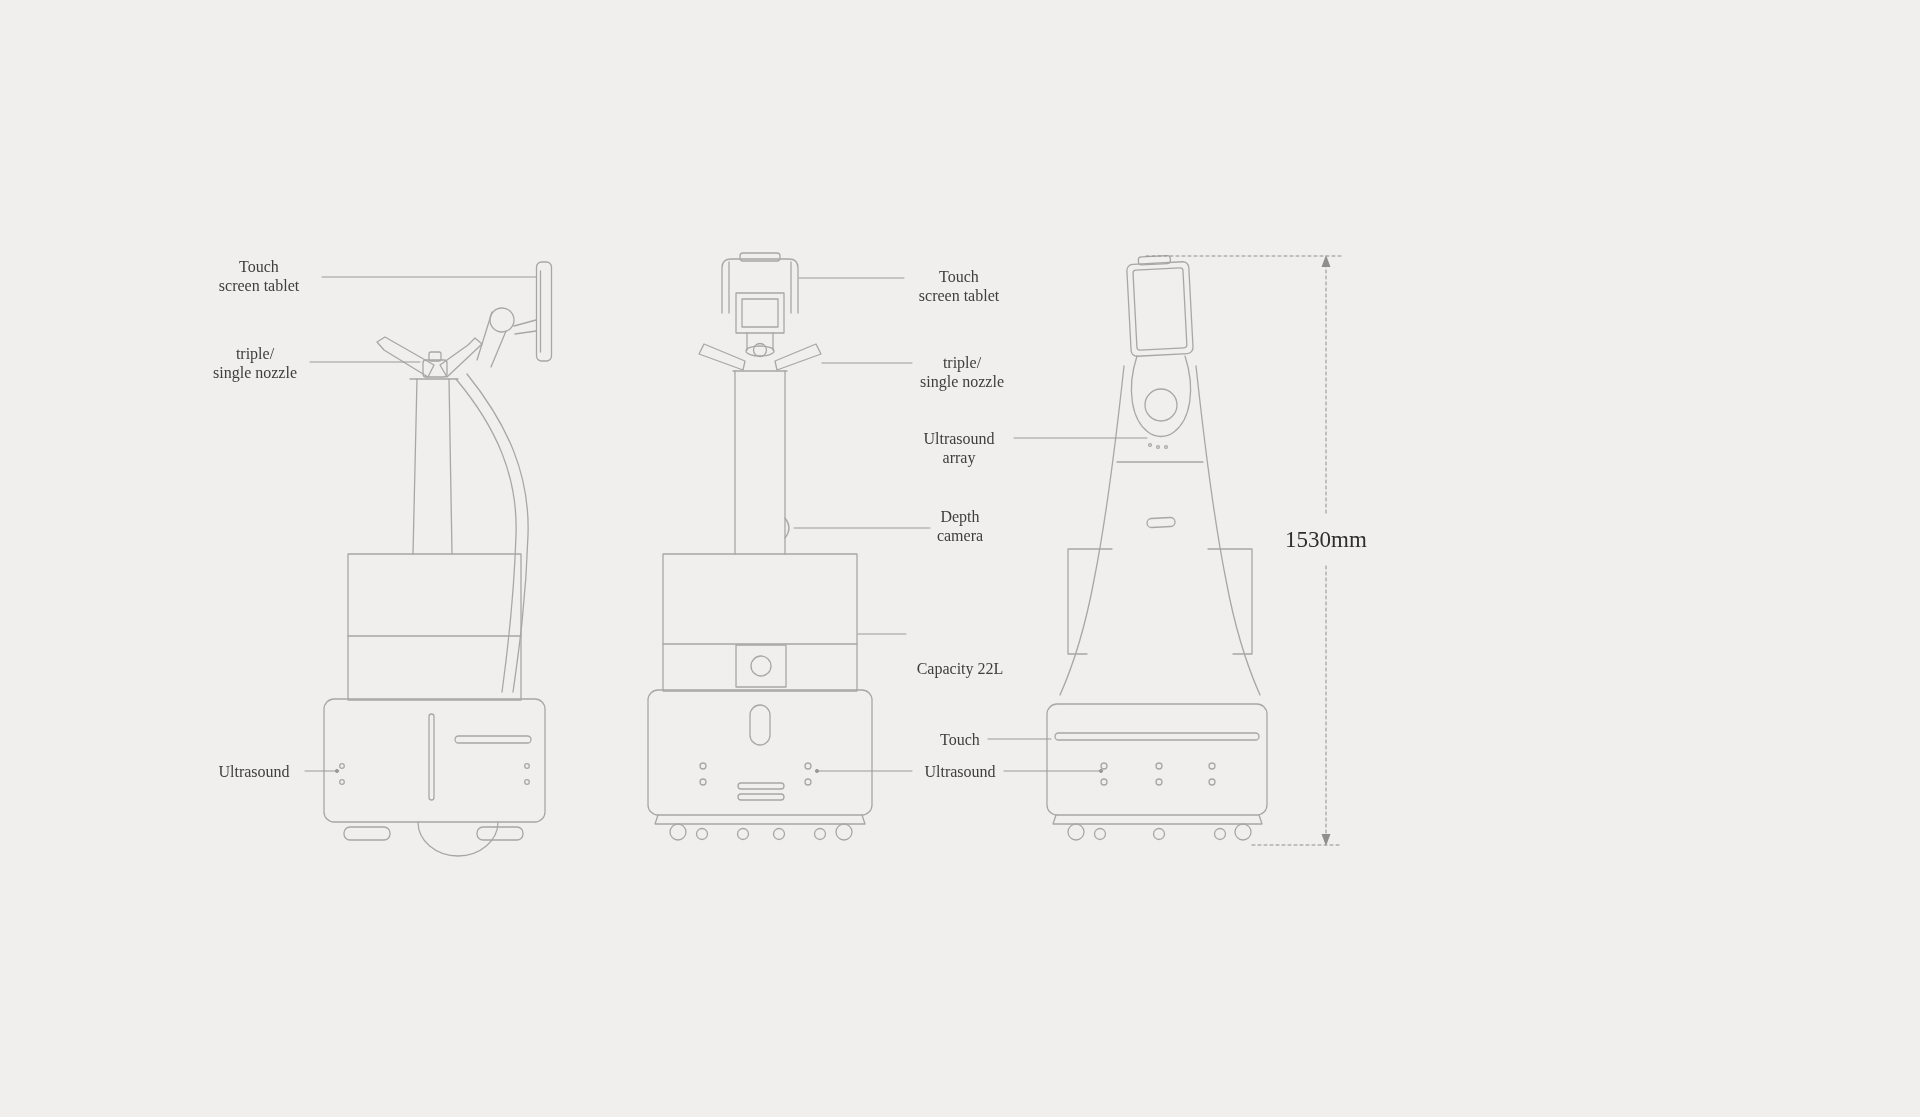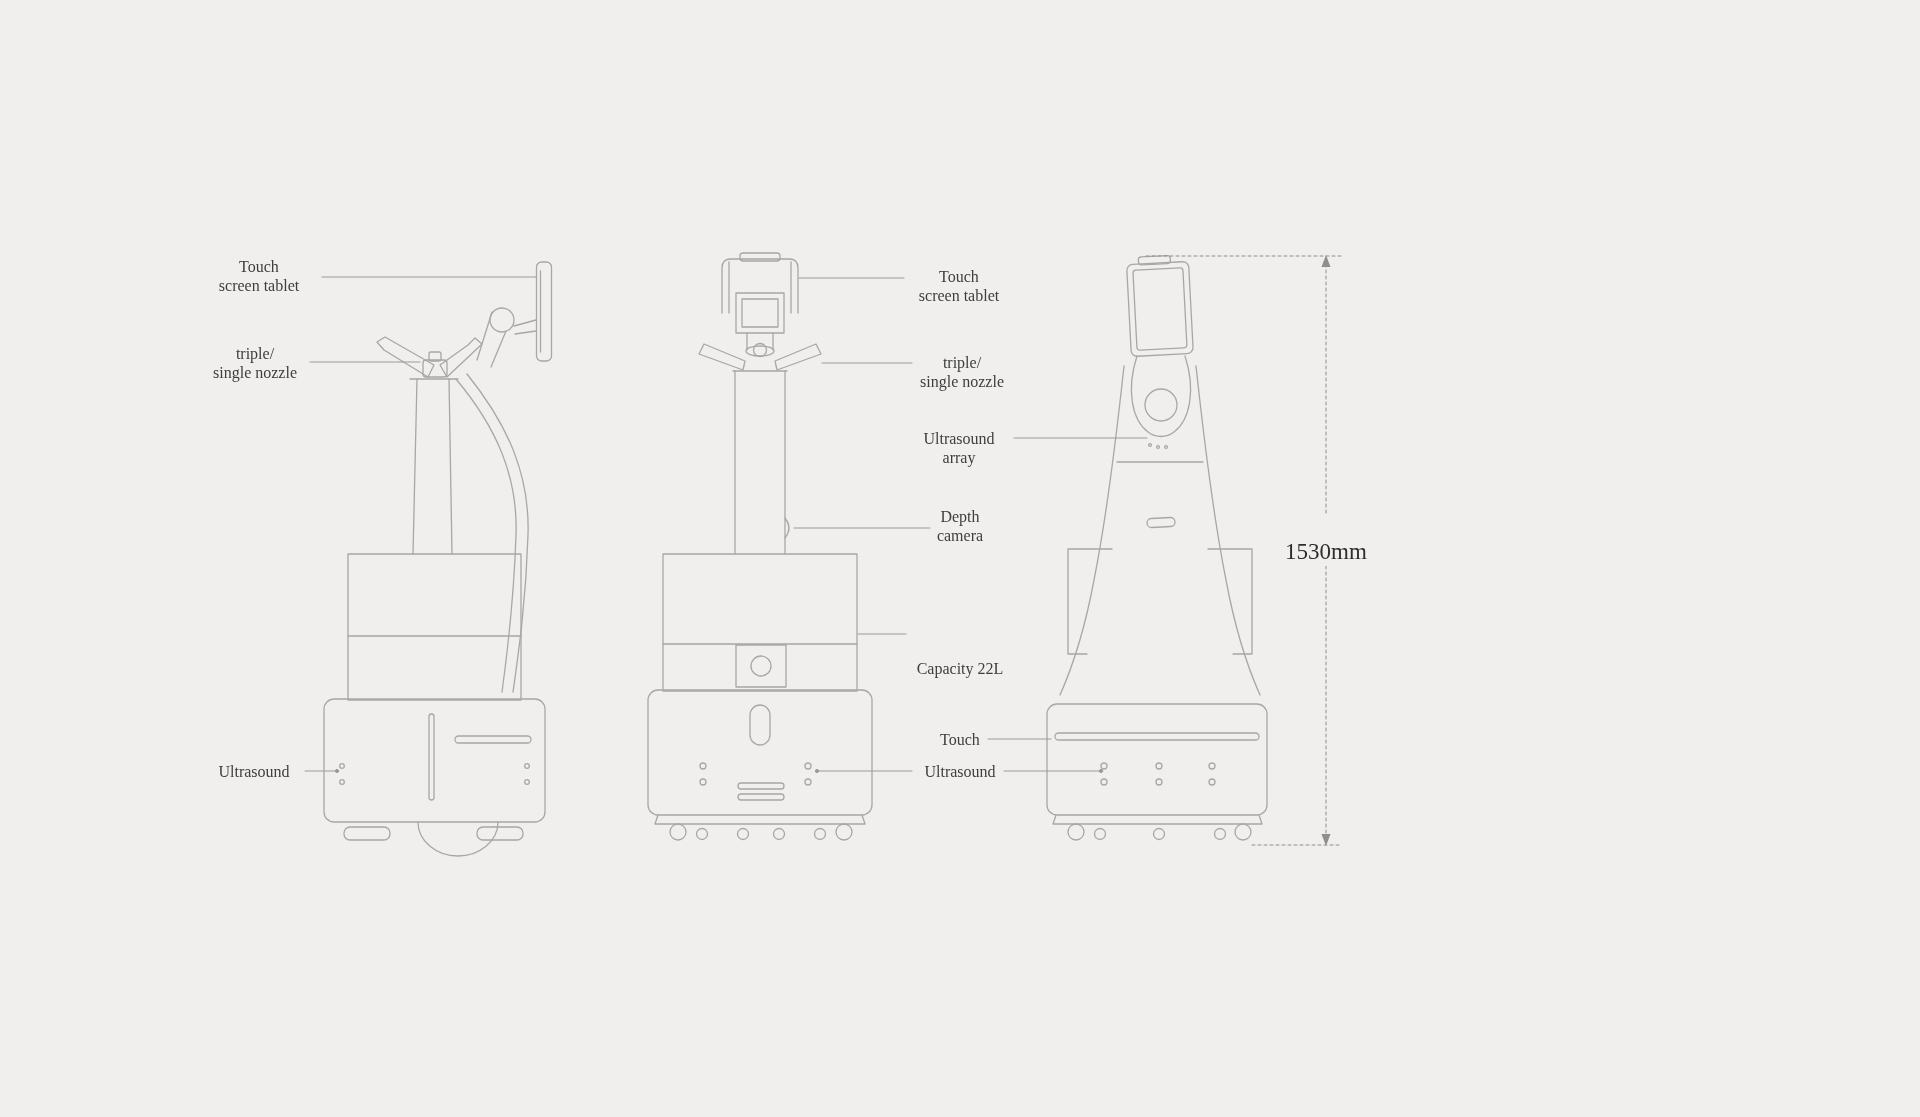--- a/index.html
+++ b/index.html
@@ -27,21 +27,20 @@
     text-align:center;
   }
   .dim-label{
     position:absolute;
     color:#2e2e2e;
     font-size:23px;
     line-height:24px;
     text-align:center;
     background:#f0efee;
     padding:2px 0;
-    margin-top:12px;
   }
 </style>
 </head>
 <body>
 
 <div id="diagram">
 
   <svg id="lineart" width="1920" height="1117" viewBox="0 0 1920 1117" fill="none" stroke="#a8a7a5" stroke-width="1.3" stroke-linecap="round" stroke-linejoin="round">
 
     <g>

